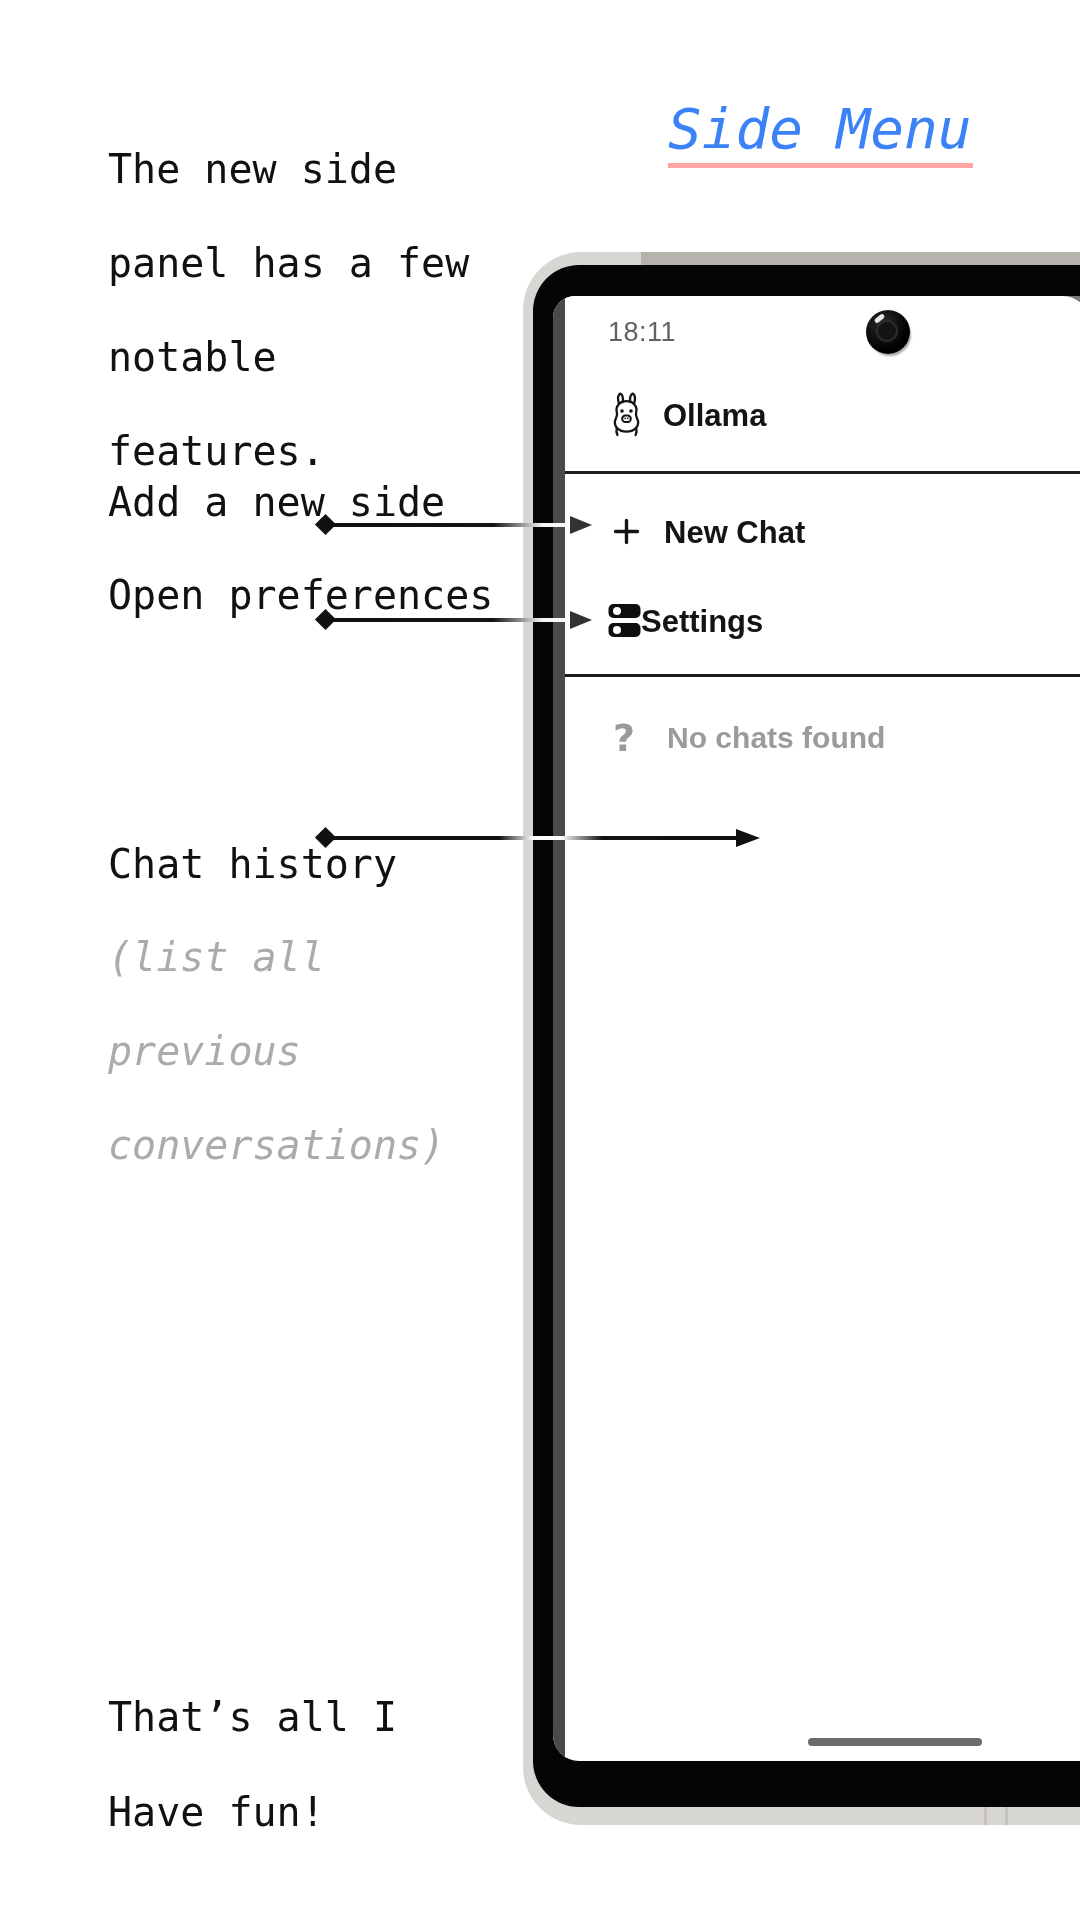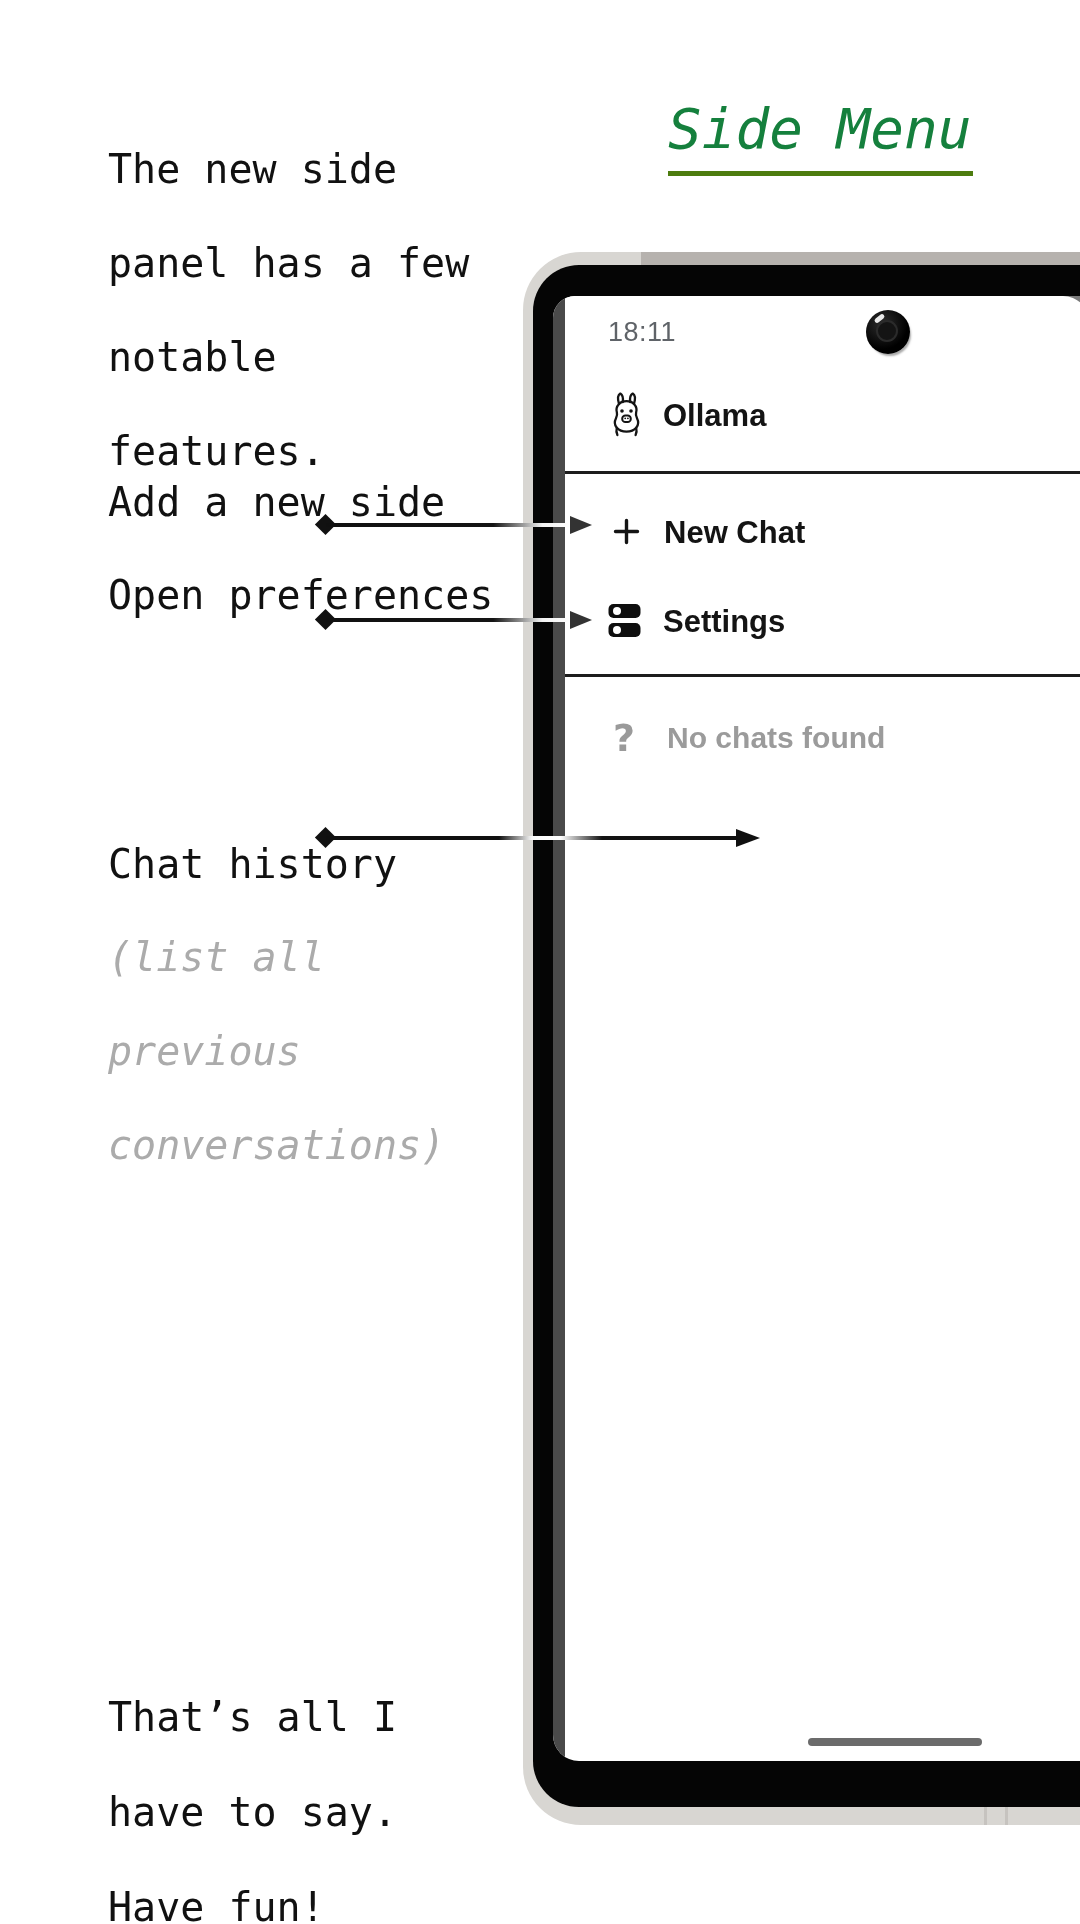--- a/index.html
+++ b/index.html
@@ -4,22 +4,22 @@
 <style>
   html,body{margin:0;padding:0;background:#fff;}
   #canvas{position:relative;width:1080px;height:1924px;background:#ffffff;overflow:hidden;}
 
   
   .mono{font-family:"DejaVu Sans Mono",monospace;color:#111;white-space:pre;}
   .mono-line{font-size:40px;line-height:56px;}
   .intro{position:absolute;left:108px;top:103px;}
   .title-wrap{position:absolute;left:668px;top:100px;}
   .title{display:inline-block;font-family:"DejaVu Sans Mono",monospace;font-style:italic;
-         font-size:56px;line-height:58px;color:#15803d;border-bottom:5px solid #4d7c0f;
-         padding:0 2px 13px 0;}
+         font-size:56px;line-height:58px;color:#3b82f6;border-bottom:5px solid #fca5a5;
+         padding:0 2px 5px 0;}
   .ann-label{position:absolute;font-size:40px;line-height:56px;}
   .add-chat{left:108px;top:474px;}
   .open-prefs{left:108px;top:567px;}
   .chat-history{left:108px;top:836px;}
   .note{position:absolute;left:108px;top:891px;font-style:italic;color:#ababab;}
   .note .mono-line{line-height:56px;}
   .outro{position:absolute;left:108px;top:1651px;}
   .outro .mono-line{line-height:57px;}
 
   
@@ -50,21 +50,21 @@
          opacity:.9;transform:rotate(-38deg);}
 
   
   .row{position:absolute;display:flex;align-items:center;}
   .header-row{left:45px;top:95px;height:50px;gap:20px;}
   .row-label{font-size:31px;font-weight:700;color:#141414;}
   .divider{position:absolute;left:0;right:0;height:3px;background:#1d1d1d;}
   .d1{top:175px;} .d2{top:378px;}
   .menu-row{height:52px;}
   .row-newchat{left:48px;top:211px;gap:24px;}
-  .row-settings{left:43px;top:300px;gap:22px;}
+  .row-settings{left:43px;top:300px;}
   .empty-row{left:48px;top:417px;height:50px;gap:32px;}
   .q-glyph{font-size:38px;font-weight:700;color:#9a9a9a;font-family:"DejaVu Sans",sans-serif;}
   .empty-label{font-size:30px;font-weight:700;color:#9b9b9b;}
 
   
   .arrow{position:absolute;height:18px;z-index:5;}
   .dia{position:absolute;left:0;top:1px;width:15px;height:15px;background:#111;transform:rotate(45deg);}
   .ln{position:absolute;top:7px;height:3.5px;}
   .head{position:absolute;width:0;height:0;border-top:9px solid transparent;border-bottom:9px solid transparent;}
   .arrow1{left:318px;top:516px;width:300px;}
@@ -98,21 +98,20 @@
   <div class="ann-label mono chat-history">Chat history</div>
 
   <div class="note mono">
     <div class="mono-line">(list all</div>
     <div class="mono-line">previous</div>
     <div class="mono-line">conversations)</div>
   </div>
 
   <div class="outro mono">
     <div class="mono-line">That’s all I</div>
-    <div class="mono-line">have to say.</div>
     <div class="mono-line">Have fun!</div>
   </div>
 
   <div class="phone-case">
     <div class="case-band"></div>
     <div class="antenna a1"></div>
     <div class="antenna a2"></div>
   </div>
   <div class="bezel"></div>
 

